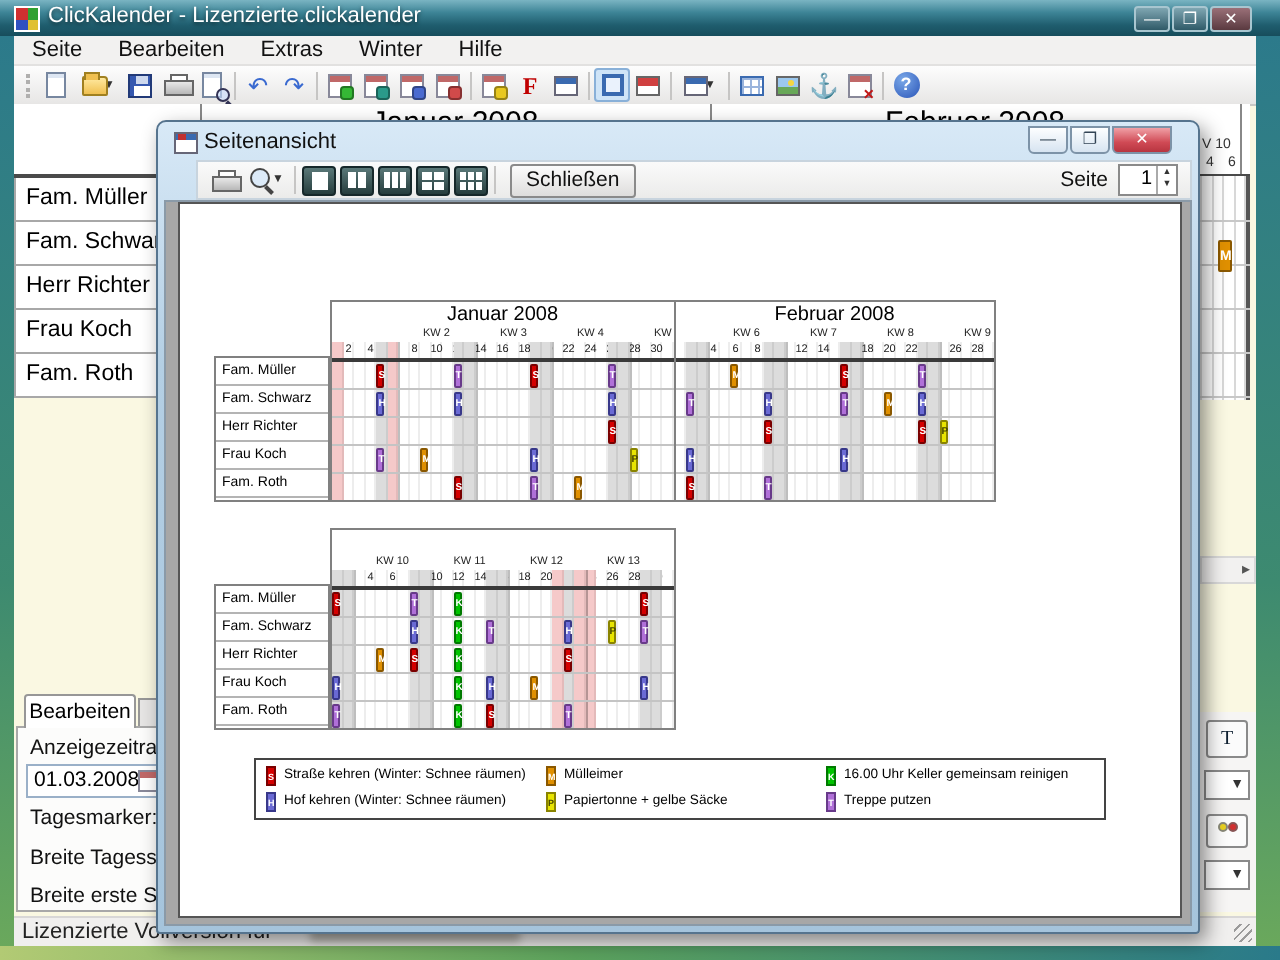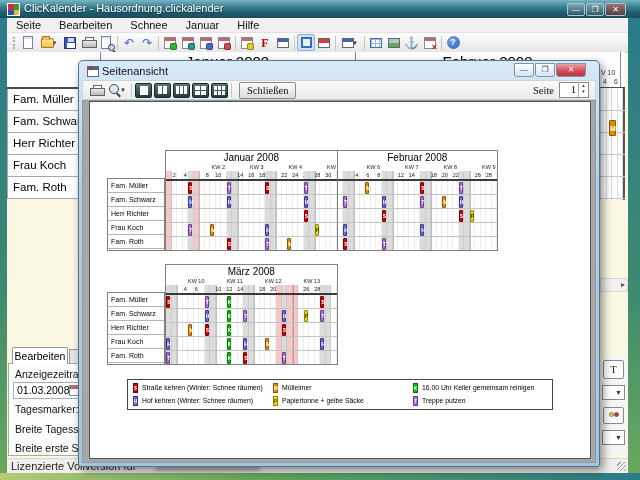--- a/index.html
+++ b/index.html
@@ -57,21 +57,21 @@
   .pv-frame { left:78px; top:60px; width:522px; height:407px; border:1px solid #56748e; border-radius:5px 5px 2px 2px;
     background:linear-gradient(180deg,#d8e9f7,#b4cfe4 30%,#a5c4dc); box-shadow:3px 4px 10px rgba(0,0,0,.45); z-index:10; }
   .pv-titlebar { left:3px; top:2px; right:3px; height:17px; }
   .pv-title { left:20px; top:2px; font-size:11px; color:#111; }
   .pv-icon { left:5px; top:3px; width:12px; height:11px; background:#fff; border:1px solid #667; }
   .pv-icon div { position:absolute; left:0; top:0; width:100%; height:3px; background:#3a6ab0; }
   .pv-icon i { position:absolute; left:1px; top:0; width:4px; height:3px; background:#c03030; }
   .pv-winbtn { top:0px; height:14px; border:1px solid #7d93a8; border-radius:0 0 3px 3px;
     background:linear-gradient(180deg,#fdfeff,#d7e4f1); color:#345; font-size:8px; line-height:12px; text-align:center; }
   .pv-close { background:linear-gradient(180deg,#f0a0a6,#d04a55 60%,#b83540); color:#fff; }
-  .pv-toolbar { left:3px; top:19px; right:3px; height:20px; background:linear-gradient(180deg,#fafafa,#ebebea); border:1px solid #c8d4de; display:flex; align-items:center; padding-left:4px;font-family:Liberation Serif, serif; }
+  .pv-toolbar { left:19px; top:19px; right:3px; height:20px; background:linear-gradient(180deg,#fafafa,#ebebea); border:1px solid #c8d4de; display:flex; align-items:center; padding-left:4px; }
   .pv-viewbtn { width:17px; height:15px; margin:0 1px; background:linear-gradient(180deg,#5a7878,#263d3d); border:1px solid #16282a; border-radius:2px; display:flex; flex-wrap:wrap; align-items:center; justify-content:center; gap:1px; padding:2px; }
   .pv-viewbtn span { background:#fff; display:block; }
   .pv-closebtn { height:17px; margin-left:5px; padding:0 7px; background:linear-gradient(180deg,#fbfbfb,#dedddc); border:1px solid #8a8a8a; border-radius:2px; font-size:10.5px; line-height:15px; color:#111; }
   .pv-seite { font-size:10.5px; color:#111; }
   .pv-spin { width:30px; height:16px; background:#fff; border:1px solid #8a8a8a; font-size:10px; text-align:right; padding-right:12px; line-height:14px; position:relative; }
   .pv-spin .arrows { position:absolute; right:0; top:0; width:10px; height:14px; border-left:1px solid #aaa; font-size:4.5px; line-height:6px; text-align:center; color:#333; }
   .pv-content { left:3px; top:39px; right:3px; bottom:3px; background:#a7a7a7; border:1px solid #8a9aa8; }
   .pv-page { left:10px; top:40px; width:502px; height:358px; background:#fff; border:1px solid #555; }
   .pv-doctitle { left:0; top:16px; width:500px; text-align:center; font-size:14px; font-weight:600; text-decoration:underline; color:#000; }
   .pv-grid { border:1px solid #808080; background:#fff; }
@@ -122,32 +122,32 @@
 
 <div id="app">
 
   <div class="abs titlebar">
     <div class="abs app-icon">
       <div style="background:#d03030"></div>
         <div style="background:#30a030"></div>
       <div style="background:#3050c0"></div>
         <div style="background:#e0c030"></div>
     </div>
-    <div class="abs title-text">ClicKalender - Hausordnung.clickalender</div>
+    <div class="abs title-text">ClicKalender - Lizenzierte.clickalender</div>
     <div id="main-winbtns">
         <div class="abs winbtn" style="left: 567px; width: 18px;">—</div>
         <div class="abs winbtn" style="left: 586px; width: 18px;">❐</div>
         <div class="abs winbtn" style="left: 605px; width: 21px; background: linear-gradient(rgb(154, 112, 120), rgb(90, 58, 64));">✕</div>
       </div>
   </div>
   <div class="abs menubar" id="menu-bar">
       <div class="menu-item">Seite</div>
       <div class="menu-item">Bearbeiten</div>
-      <div class="menu-item">Schnee</div>
-      <div class="menu-item">Januar</div>
+      <div class="menu-item">Extras</div>
+      <div class="menu-item">Winter</div>
       <div class="menu-item">Hilfe</div>
     </div>
   <div class="abs toolbar" id="main-toolbar">
       <div class="tb-grip"></div>
       <div class="tb-btn">
         <div class="i-page"></div>
       </div>
       <div class="tb-btn" style="width: 24px;">
         <div class="i-folder"></div>
         <div class="tb-drop">▼</div>
@@ -517,21 +517,20 @@
           <div class="abs pv-mark" style="left: 44.25px; top: 86.5px; width: 4px; height: 12px; background: rgb(176, 112, 216); border-color: rgb(104, 58, 138); color: rgb(255, 255, 255);">T</div>
         </div>
         <div class="abs pv-names" style="left: 17px; top: 190px; width: 58px; height: 73px;">
           <div class="pv-name">Fam. Müller</div>
           <div class="pv-name">Fam. Schwarz</div>
           <div class="pv-name">Herr Richter</div>
           <div class="pv-name">Frau Koch</div>
           <div class="pv-name">Fam. Roth</div>
         </div>
         <div class="abs pv-grid" style="left: 75px; top: 162px; width: 172.5px; height: 101px;">
-          <div class="abs pv-mtitle" style="left: 0px; width: 170.5px;">März 2008</div>
           <div class="abs pv-kw" style="left: 18.25px; top: 13px; width: 24px;">KW 10</div>
           <div class="abs pv-kw" style="left: 56.75px; top: 13px; width: 24px;">KW 11</div>
           <div class="abs pv-kw" style="left: 95.25px; top: 13px; width: 24px;">KW 12</div>
           <div class="abs pv-kw" style="left: 133.75px; top: 13px; width: 24px;">KW 13</div>
           <div class="abs pv-dn" style="left: 2.25px; top: 21px; width: 12px;">2</div>
           <div class="abs pv-dn" style="left: 13.25px; top: 21px; width: 12px;">4</div>
           <div class="abs pv-dn" style="left: 24.25px; top: 21px; width: 12px;">6</div>
           <div class="abs pv-dn" style="left: 35.25px; top: 21px; width: 12px;">8</div>
           <div class="abs pv-dn" style="left: 46.25px; top: 21px; width: 12px;">10</div>
           <div class="abs pv-dn" style="left: 57.25px; top: 21px; width: 12px;">12</div>

